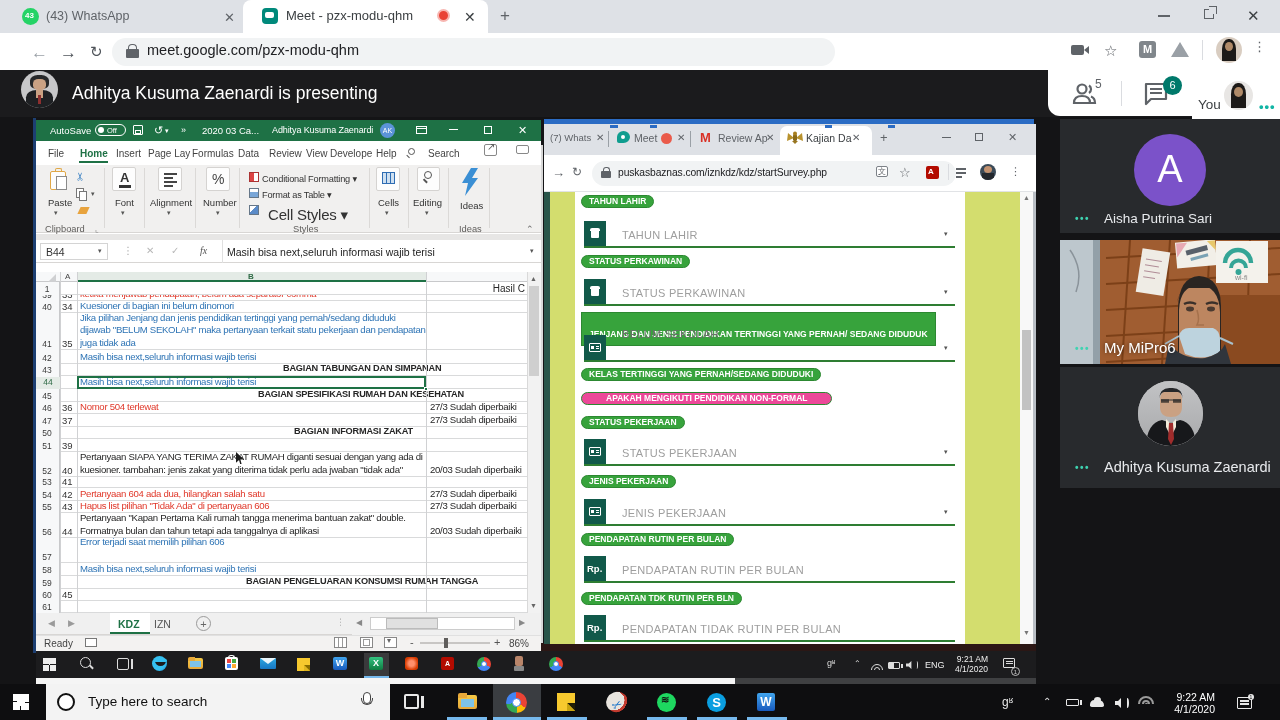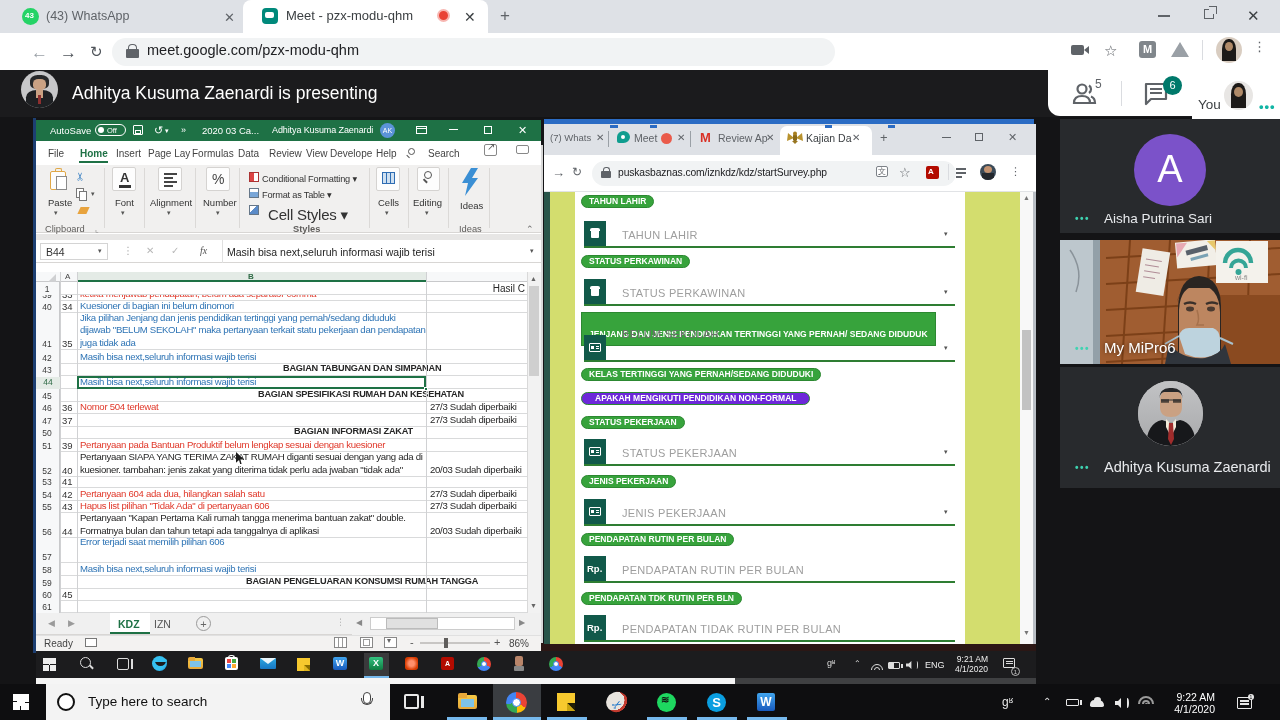--- a/index.html
+++ b/index.html
@@ -195,21 +195,21 @@
     <div class="abs" style="left:377px;top:77px;font-size:9.5px;color:#333;">Editing</div>
     <div class="abs" style="left:389px;top:89px;font-size:7px;color:#555;">▾</div>
 
     <svg class="abs" style="left:426px;top:48px;" width="16" height="28">
         <polygon points="9,0 16,0 10,10 16,10 3,28 6,15 0,15" fill="#3b8fd4"></polygon>
       </svg>
     <div class="abs" style="left:424px;top:80px;font-size:9.5px;color:#333;">Ideas</div>
 
     <div class="abs" style="left:9px;top:104px;font-size:9.3px;color:#605e5c;">Clipboard</div>
     <div class="abs" style="left:59px;top:105px;font-size:8px;color:#888;">⌞</div>
-    <div class="abs" style="left:257px;top:104px;font-size:9.3px;color:#605e5c;font-weight:bold;">Styles</div>
+    <div class="abs" style="left:257px;top:104px;font-size:9.3px;color:#605e5c;">Styles</div>
     <div class="abs" style="left:423px;top:104px;font-size:9.3px;color:#605e5c;">Ideas</div>
     <div class="abs" style="left:490px;top:104px;font-size:9px;color:#666;">⌃</div>
 
     <div class="abs" style="left:68px;top:48px;width:1px;height:60px;background:#dbd9d7;"></div>
     <div class="abs" style="left:108px;top:48px;width:1px;height:60px;background:#dbd9d7;"></div>
     <div class="abs" style="left:159px;top:48px;width:1px;height:60px;background:#dbd9d7;"></div>
     <div class="abs" style="left:203px;top:48px;width:1px;height:60px;background:#dbd9d7;"></div>
     <div class="abs" style="left:333px;top:48px;width:1px;height:60px;background:#dbd9d7;"></div>
     <div class="abs" style="left:372px;top:48px;width:1px;height:60px;background:#dbd9d7;"></div>
     <div class="abs" style="left:412px;top:48px;width:1px;height:60px;background:#dbd9d7;"></div>
@@ -280,23 +280,20 @@
     <div class="abs" style="left:24px;top:142px;width:467px;height:13px;border-bottom:1px solid #d9dadb;"></div>
     <div class="abs" style="left:0;top:142px;width:22px;height:12px;font-size:8.5px;color:#3a3a3a;text-align:center;display:flex;align-items:flex-end;justify-content:center;overflow:hidden;">47</div>
     <div class="abs" style="left:26px;top:142px;width:14px;height:12px;font-size:9.5px;color:#333;display:flex;align-items:flex-end;overflow:hidden;">37</div>
     <div class="abs" style="left:394px;top:142px;font-size:9.6px;letter-spacing:-0.3px;color:#262626;white-space:nowrap;">27/3 Sudah diperbaiki</div>
     <div class="abs" style="left:24px;top:155px;width:467px;height:12px;border-bottom:1px solid #d9dadb;"></div>
     <div class="abs" style="left:0;top:155px;width:22px;height:11px;font-size:8.5px;color:#3a3a3a;text-align:center;display:flex;align-items:flex-end;justify-content:center;overflow:hidden;">50</div>
     <div class="abs" style="left:258px;top:154px;font-size:9.2px;font-weight:bold;letter-spacing:-0.2px;color:#262626;white-space:nowrap;">BAGIAN INFORMASI ZAKAT</div>
     <div class="abs" style="left:24px;top:167px;width:467px;height:13px;border-bottom:1px solid #d9dadb;"></div>
     <div class="abs" style="left:0;top:167px;width:22px;height:12px;font-size:8.5px;color:#3a3a3a;text-align:center;display:flex;align-items:flex-end;justify-content:center;overflow:hidden;">51</div>
     <div class="abs" style="left:26px;top:167px;width:14px;height:12px;font-size:9.5px;color:#333;display:flex;align-items:flex-end;overflow:hidden;">39</div>
-    <div class="abs" style="left:44px;top:167px;width:346px;height:13px;font-size:9.6px;letter-spacing:-0.3px;line-height:12.3px;color:#e0382a;display:flex;flex-direction:column;justify-content:flex-end;white-space:nowrap;overflow:hidden;">
-          <div style="margin-bottom:1px;">Pertanyaan pada Bantuan Produktif belum lengkap sesuai dengan kuesioner</div>
-        </div>
     <div class="abs" style="left:24px;top:180px;width:467px;height:25px;border-bottom:1px solid #d9dadb;"></div>
     <div class="abs" style="left:0;top:180px;width:22px;height:24px;font-size:8.5px;color:#3a3a3a;text-align:center;display:flex;align-items:flex-end;justify-content:center;overflow:hidden;">52</div>
     <div class="abs" style="left:26px;top:180px;width:14px;height:24px;font-size:9.5px;color:#333;display:flex;align-items:flex-end;overflow:hidden;">40</div>
     <div class="abs" style="left:44px;top:180px;width:346px;height:25px;font-size:9.6px;letter-spacing:-0.3px;line-height:12.3px;color:#262626;display:flex;flex-direction:column;justify-content:flex-end;white-space:nowrap;overflow:hidden;">
           <div style="margin-bottom:1px;">Pertanyaan SIAPA YANG TERIMA ZAKAT RUMAH diganti sesuai dengan yang ada di<br>kuesioner. tambahan: jenis zakat yang diterima tidak perlu ada jwaban "tidak ada"</div>
         </div>
     <div class="abs" style="left:394px;top:192px;font-size:9.6px;letter-spacing:-0.3px;color:#262626;white-space:nowrap;">20/03 Sudah diperbaiki</div>
     <div class="abs" style="left:24px;top:205px;width:467px;height:11px;border-bottom:1px solid #d9dadb;"></div>
     <div class="abs" style="left:0;top:205px;width:22px;height:10px;font-size:8.5px;color:#3a3a3a;text-align:center;display:flex;align-items:flex-end;justify-content:center;overflow:hidden;">53</div>
     <div class="abs" style="left:26px;top:205px;width:14px;height:10px;font-size:9.5px;color:#333;display:flex;align-items:flex-end;overflow:hidden;">41</div>
@@ -446,21 +443,21 @@
     <div class="abs" style="left:476px;top:68px;width:13px;height:458px;background:#f8f8f8;"></div>
     <div class="abs" style="left:479px;top:70px;font-size:7px;color:#777;">▲</div>
     <div class="abs" style="left:478px;top:206px;width:9px;height:80px;background:#c2c2c2;"></div>
     <div class="abs" style="left:479px;top:505px;font-size:7px;color:#777;">▼</div>
     <div class="abs" style="left:489px;top:68px;width:3px;height:458px;background:#b9bec4;"></div>
 
     <div class="abs" style="left:37px;top:71px;height:13px;background:#37a33c;border:1px solid #2c8831;border-radius:8px;color:#fff;font-size:8.5px;font-weight:bold;line-height:11px;padding:0 7px;white-space:nowrap;">TAHUN LAHIR</div>
     <div class="abs" style="left:37px;top:131px;height:13px;background:#37a33c;border:1px solid #2c8831;border-radius:8px;color:#fff;font-size:8.5px;font-weight:bold;line-height:11px;padding:0 7px;white-space:nowrap;">STATUS PERKAWINAN</div>
     <div class="abs" style="left:37px;top:188px;height:13px;background:#37a33c;border:1px solid #2c8831;border-radius:0;color:#fff;font-size:8.5px;font-weight:bold;line-height:11px;padding:16px 7px;white-space:nowrap;">JENJANG DAN JENIS PENDIDIKAN TERTINGGI YANG PERNAH/ SEDANG DIDUDUK</div>
     <div class="abs" style="left:37px;top:244px;height:13px;background:#37a33c;border:1px solid #2c8831;border-radius:8px;color:#fff;font-size:8.5px;font-weight:bold;line-height:11px;padding:0 7px;white-space:nowrap;">KELAS TERTINGGI YANG PERNAH/SEDANG DIDUDUKI</div>
-    <div class="abs" style="left:37px;top:268px;height:13px;background:#6d28d9;border:1px solid #2c8831;border-radius:8px;color:#fff;font-size:8.5px;font-weight:bold;line-height:11px;padding:0 13px;white-space:nowrap;">APAKAH MENGIKUTI PENDIDIKAN NON-FORMAL</div>
+    <div class="abs" style="left:37px;top:268px;height:13px;background:#ec4899;border:1px solid #2c8831;border-radius:8px;color:#fff;font-size:8.5px;font-weight:bold;line-height:11px;padding:0 24px;white-space:nowrap;">APAKAH MENGIKUTI PENDIDIKAN NON-FORMAL</div>
     <div class="abs" style="left:37px;top:292px;height:13px;background:#37a33c;border:1px solid #2c8831;border-radius:8px;color:#fff;font-size:8.5px;font-weight:bold;line-height:11px;padding:0 7px;white-space:nowrap;">STATUS PEKERJAAN</div>
     <div class="abs" style="left:37px;top:351px;height:13px;background:#37a33c;border:1px solid #2c8831;border-radius:8px;color:#fff;font-size:8.5px;font-weight:bold;line-height:11px;padding:0 7px;white-space:nowrap;">JENIS PEKERJAAN</div>
     <div class="abs" style="left:37px;top:409px;height:13px;background:#37a33c;border:1px solid #2c8831;border-radius:8px;color:#fff;font-size:8.5px;font-weight:bold;line-height:11px;padding:0 7px;white-space:nowrap;">PENDAPATAN RUTIN PER BULAN</div>
     <div class="abs" style="left:37px;top:468px;height:13px;background:#37a33c;border:1px solid #2c8831;border-radius:8px;color:#fff;font-size:8.5px;font-weight:bold;line-height:11px;padding:0 7px;white-space:nowrap;">PENDAPATAN TDK RUTIN PER BLN</div>
     <div class="abs" style="left:40px;top:97px;width:22px;height:26px;background:#11594a;"></div>
     <div class="abs" style="left:47px;top:106px;width:8px;height:8px;background:#fff;border-radius:1px;"></div>
     <div class="abs" style="left:46px;top:104px;width:10px;height:3px;background:#fff;border-radius:2px 2px 0 0;"></div>
     <div class="abs" style="left:78px;top:105px;font-size:11px;color:#9e9e9e;letter-spacing:0.3px;">TAHUN LAHIR</div>
     <div class="abs" style="left:40px;top:122px;width:371px;height:1.5px;background:#2e7d32;"></div>
     <div class="abs" style="left:400px;top:106px;font-size:7px;color:#555;">▾</div>

